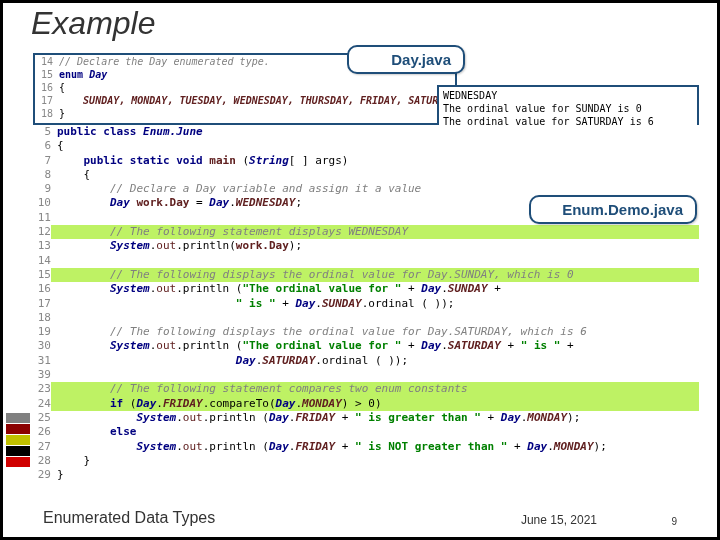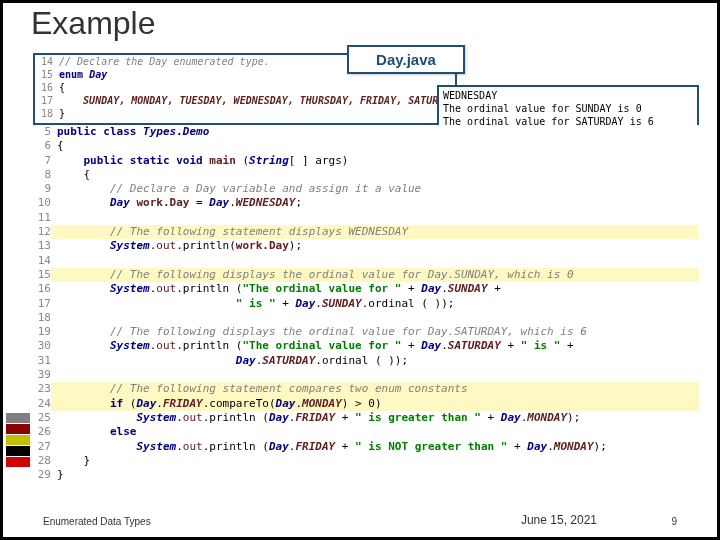--- a/index.html
+++ b/index.html
@@ -18,20 +18,21 @@
     background: #fff;
     border: 3px solid #000;
     box-sizing: border-box;
   }
   .title {
     position: absolute;
     top: 2px;
     left: 28px;
     font-size: 32px;
     color: #333;
+    font-style: italic;
   }
   .sidebar {
     position: absolute;
     left: 3px;
     top: 48px;
     bottom: 30px;
     width: 24px;
     display: flex;
     flex-direction: column;
     justify-content: flex-end;
@@ -41,26 +42,26 @@
   .sidebar .bar { height: 10px; margin-top: 1px; }
   .b-gray { background: #808080; }
   .b-dred { background: #8b0000; }
   .b-yellow { background: #c0c000; }
   .b-black { background: #000; }
   .b-red { background: #d00000; }
   .callout {
     position: absolute;
     background: #fff;
     border: 2px solid #1f4e79;
-    border-radius: 0;
+    border-radius: 10px;
     padding: 4px 12px;
     font-weight: bold;
     color: #1f4e79;
     font-size: 15px;
-    text-align: center;
+    text-align: right;
     box-shadow: 1px 1px 2px rgba(0,0,0,0.2);
   }
   .callout-day { top: 42px; left: 344px; width: 90px; }
   .callout-prog { top: 42px; right: 20px; width: 120px; }
   .callout-enum { top: 192px; right: 20px; width: 140px; }
   .code-day {
     position: absolute;
     top: 50px; left: 30px;
     width: 420px;
     height: 68px;
@@ -108,39 +109,39 @@
   .typ { color: #000080; font-weight: bold; font-style: italic; }
   .cm { color: #808080; font-style: italic; }
   .str { color: #008000; font-weight: bold; }
   .fld { color: #602020; font-weight: bold; }
   .stm { color: #602020; }
   .cst { color: #602020; font-style: italic; font-weight: bold; }
   .footer-left {
     position: absolute;
     bottom: 10px;
     left: 40px;
-    font-size: 10px;
+    font-size: 16px;
     color: #333;
   }
   .footer-date {
     position: absolute;
     bottom: 10px;
     right: 120px;
     font-size: 12px;
     color: #333;
   }
   .footer-num {
     position: absolute;
     bottom: 10px;
     right: 40px;
     font-size: 10px;
     color: #333;
   }
   pre { margin: 0; white-space: pre; }
-  .hl { background: #fef9c3; display: inline-block; width: 100%; }
+  .hl { background: #bef264; display: inline-block; width: 100%; }
 </style>
 </head>
 <body>
 
 <div class="slide">
   <div class="title">Example</div>
 
   <div class="sidebar">
     <div class="bar b-gray"></div>
     <div class="bar b-dred"></div>
@@ -161,21 +162,21 @@
   <div class="callout callout-day">Day.java</div>
 
   <div class="output-box">
     <pre id="output-pre">WEDNESDAY
 The ordinal value for SUNDAY is 0
 The ordinal value for SATURDAY is 6
 FRIDAY is greater than MONDAY</pre>
   </div>
 
   <div class="code-demo">
-    <pre id="demo-code-pre"><span><span class="ln">5</span><span class="kw">public class</span> <span class="typ">Types.Demo</span></span>
+    <pre id="demo-code-pre"><span><span class="ln">5</span><span class="kw">public class</span> <span class="typ">Enum.June</span></span>
 <span><span class="ln">6</span>{</span>
 <span><span class="ln">7</span>    <span class="kw">public static void</span> <span class="fld">main</span> (<span class="typ">String</span>[ ] args)</span>
 <span><span class="ln">8</span>    {</span>
 <span><span class="ln">9</span>        <span class="cm">// Declare a Day variable and assign it a value</span></span>
 <span><span class="ln">10</span>        <span class="typ">Day</span> <span class="fld">work.Day</span> = <span class="typ">Day</span>.<span class="cst">WEDNESDAY</span>;</span>
 <span><span class="ln">11</span> </span>
 <span class="hl"><span class="ln">12</span>        <span class="cm">// The following statement displays WEDNESDAY</span></span>
 <span><span class="ln">13</span>        <span class="typ">System</span>.<span class="stm">out</span>.println(<span class="fld">work.Day</span>);</span>
 <span><span class="ln">14</span> </span>
 <span class="hl"><span class="ln">15</span>        <span class="cm">// The following displays the ordinal value for Day.SUNDAY, which is 0</span></span>
@@ -189,17 +190,18 @@
 <span class="hl"><span class="ln">23</span>        <span class="cm">// The following statement compares two enum constants</span></span>
 <span class="hl"><span class="ln">24</span>        <span class="kw">if</span> (<span class="typ">Day</span>.<span class="cst">FRIDAY</span>.compareTo(<span class="typ">Day</span>.<span class="cst">MONDAY</span>) &gt; 0)</span>
 <span><span class="ln">25</span>            <span class="typ">System</span>.<span class="stm">out</span>.println (<span class="typ">Day</span>.<span class="cst">FRIDAY</span> + <span class="str">" is greater than "</span> + <span class="typ">Day</span>.<span class="cst">MONDAY</span>);</span>
 <span><span class="ln">26</span>        <span class="kw">else</span></span>
 <span><span class="ln">27</span>            <span class="typ">System</span>.<span class="stm">out</span>.println (<span class="typ">Day</span>.<span class="cst">FRIDAY</span> + <span class="str">" is NOT greater than "</span> + <span class="typ">Day</span>.<span class="cst">MONDAY</span>);</span>
 <span><span class="ln">28</span>    }</span>
 <span><span class="ln">29</span>}</span>
 </pre>
   </div>
 
+  <div class="callout callout-enum">Enum.Demo.java</div>
 
   <div class="footer-left">Enumerated Data Types</div>
   <div class="footer-date">June 15, 2021</div>
   <div class="footer-num">9</div>
 </div>
 
 </body></html>

